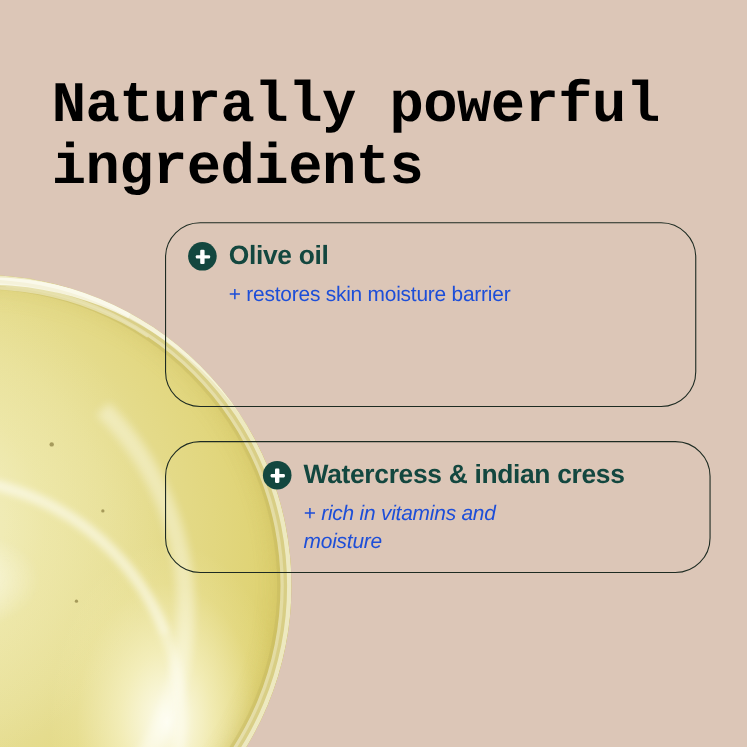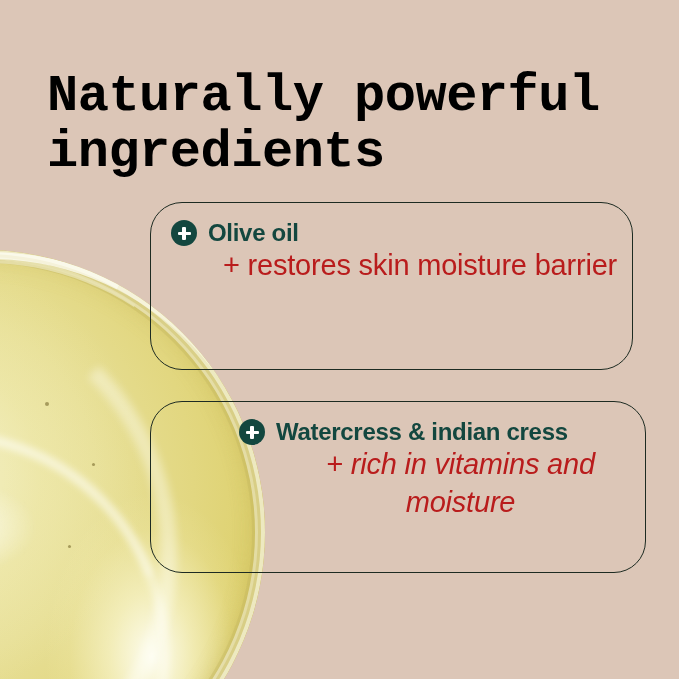--- a/index.html
+++ b/index.html
@@ -142,33 +142,32 @@
     font-family: Liberation Mono, monospace;
   }
 
   
   .card {
     position: absolute;
     z-index: 4;
     border: 1.6px solid #1d2b22;
     border-radius: 32px;
     box-sizing: border-box;
-    text-align: center;
   }
   #card-0 {
     left: 150px;
     top: 202px;
     width: 483px;
     height: 168px;
   }
   #card-1 {
     left: 150px;
     top: 401px;
     width: 496px;
-    height: 172px;
+    height: 120px;
   }
 
   .card-inner {
     position: absolute;
     left: 0; top: 0;
     width: 100%;
     padding: 16px 0 0 0;
     box-sizing: border-box;
   }
 
@@ -206,26 +205,26 @@
 
   .card-title {
     color: #13473f;
     font-size: 24px;
     font-weight: bold;
     letter-spacing: -0.3px;
     white-space: nowrap;
   }
 
   .card-benefits {
-    color: #b91c1c;
-    font-size: 29px;
+    color: #1d4ed8;
+    font-size: 19px;
     line-height: 1.30;
     letter-spacing: -0.2px;
     padding-left: 57px;
-    margin-top: 0;
+    margin-top: 10px;
   }
   #card-1 .card-benefits { padding-left: 125px; font-style: italic; }
   .benefit { white-space: nowrap; }
 </style>
 </head>
 <body>
 
 <div id="page">
 
   <div id="oil-photo">

